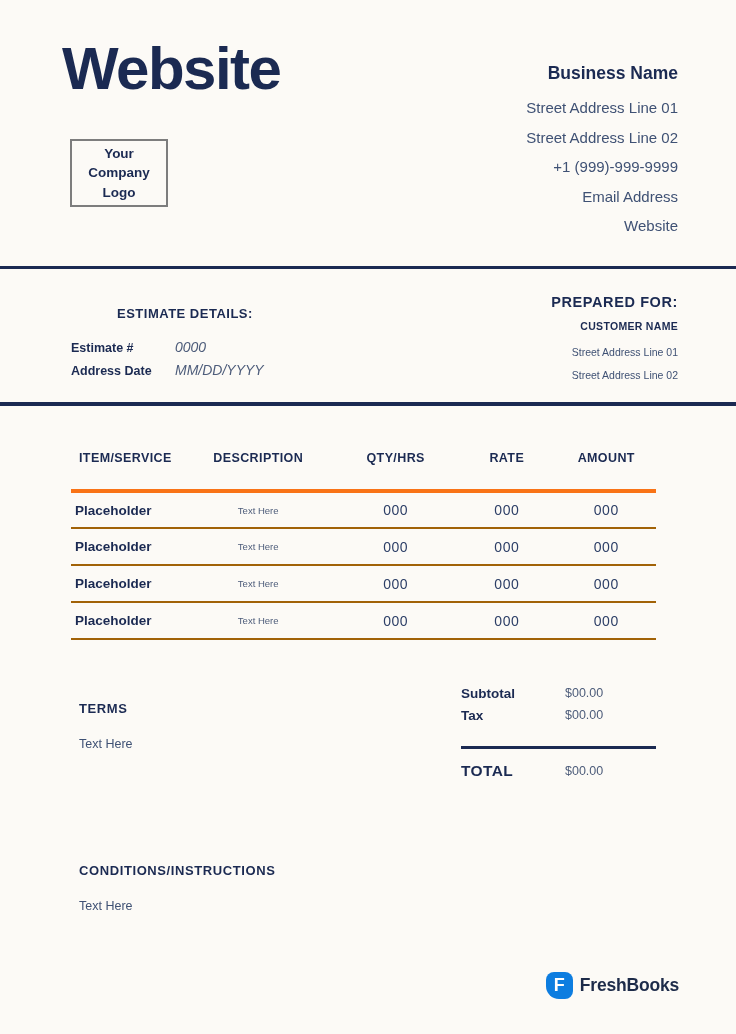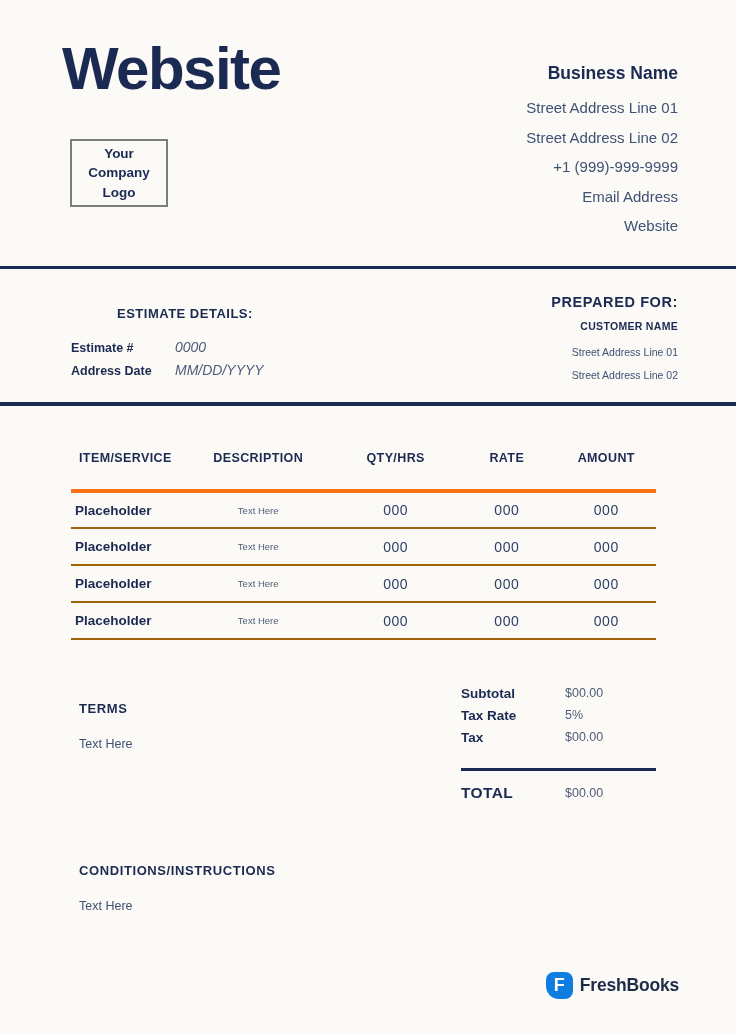--- a/index.html
+++ b/index.html
@@ -213,24 +213,20 @@
   <div class="section-heading">TERMS</div>
   <div class="section-body">Text Here</div>
 </div>
 
 <div class="totals">
   <div class="totals-row">
     <div class="totals-label">Subtotal</div>
     <div class="totals-value">$00.00</div>
   </div>
   <div class="totals-row">
-    <div class="totals-label">Tax Rate</div>
-    <div class="totals-value">5%</div>
-  </div>
-  <div class="totals-row">
     <div class="totals-label">Tax</div>
     <div class="totals-value">$00.00</div>
   </div>
   <div class="totals-rule"></div>
   <div class="total-row">
     <div class="total-label">TOTAL</div>
     <div class="total-value">$00.00</div>
   </div>
 </div>
 

